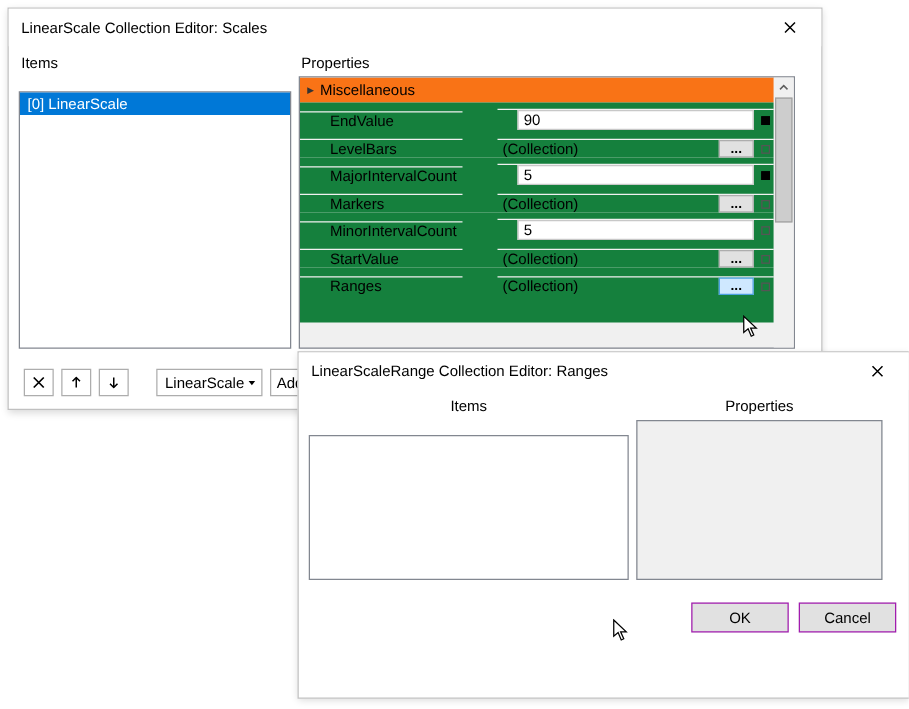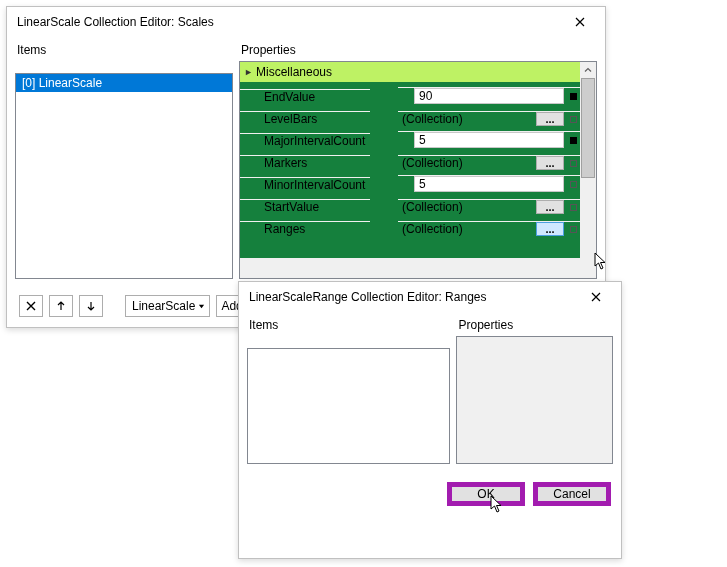--- a/index.html
+++ b/index.html
@@ -35,21 +35,21 @@
     height: 22px;
     display: flex;
     align-items: center;
     justify-content: center;
     font-size: 13px;
     cursor: default;
   }
   .close-x svg { width: 10px; height: 10px; }
   .body {
     display: flex;
-    padding: 0 8px 8px 8px;
+    padding: 0 21px 8px 8px;
     gap: 6px;
   }
   .col {
     display: flex;
     flex-direction: column;
   }
   .section-label {
     font-size: 12px;
     padding: 6px 2px 4px 2px;
   }
@@ -77,21 +77,21 @@
   }
   .propgrid {
     flex: 1;
     overflow: hidden;
     position: relative;
   }
   .cat-row {
     display: flex;
     align-items: center;
     height: 20px;
-    background: #bef264;
+    background: #f97316;
     font-size: 12px;
   }
   .cat-arrow {
     width: 16px;
     display: flex;
     align-items: center;
     justify-content: center;
   }
   .cat-arrow svg { width: 9px; height: 9px; display: block; }
   .prop-row {
@@ -216,39 +216,39 @@
   .dlg-buttons {
     display: flex;
     justify-content: flex-end;
     gap: 8px;
     padding: 10px 10px 10px 0;
   }
   .dlg-btn {
     width: 78px;
     height: 24px;
     background: #e1e1e1;
-    border: 5px solid #a21caf;
+    border: 1px solid #a21caf;
     display: flex;
     align-items: center;
     justify-content: center;
     font-size: 12px;
     cursor: default;
   }
   .cursor {
     position: absolute;
     width: 16px;
     height: 20px;
     pointer-events: none;
     z-index: 9999;
   }
 </style>
 </head>
 <body>
 
-<div class="dialog" style="left:6px; top:6px; width:600px; height:322px;">
+<div class="dialog" style="left:6px; top:6px; width:652px; height:322px;">
   <div class="titlebar">
     <span>LinearScale Collection Editor: Scales</span>
     <div class="close-x">
       <svg viewBox="0 0 10 10">
           <path d="M1 1 L9 9 M9 1 L1 9" stroke="#000" stroke-width="1.2" fill="none"></path>
         </svg>
     </div>
   </div>
   <div class="body" style="height:250px;">
 
@@ -380,21 +380,21 @@
         </svg>
     </div>
     <div class="tool-btn">Add</div>
   </div>
 </div>
 
 <svg class="cursor" style="left:594px; top:252px;" viewBox="0 0 16 20">
   <path d="M1 1 L1 14 L4.5 11 L7 17 L9 16 L6.5 10.5 L11 10.5 Z" fill="#fff" stroke="#000" stroke-width="1"></path>
 </svg>
 
-<div class="dialog" style="left:238px; top:281px; width:384px; height:278px;">
+<div class="dialog" style="left:238px; top:281px; width:490px; height:278px;text-align:center;">
   <div class="titlebar">
     <span>LinearScaleRange Collection Editor: Ranges</span>
     <div class="close-x">
       <svg viewBox="0 0 10 10">
           <path d="M1 1 L9 9 M9 1 L1 9" stroke="#000" stroke-width="1.2" fill="none"></path>
         </svg>
     </div>
   </div>
   <div class="body" style="height:160px;">
     <div class="col" style="flex:1.3;">

